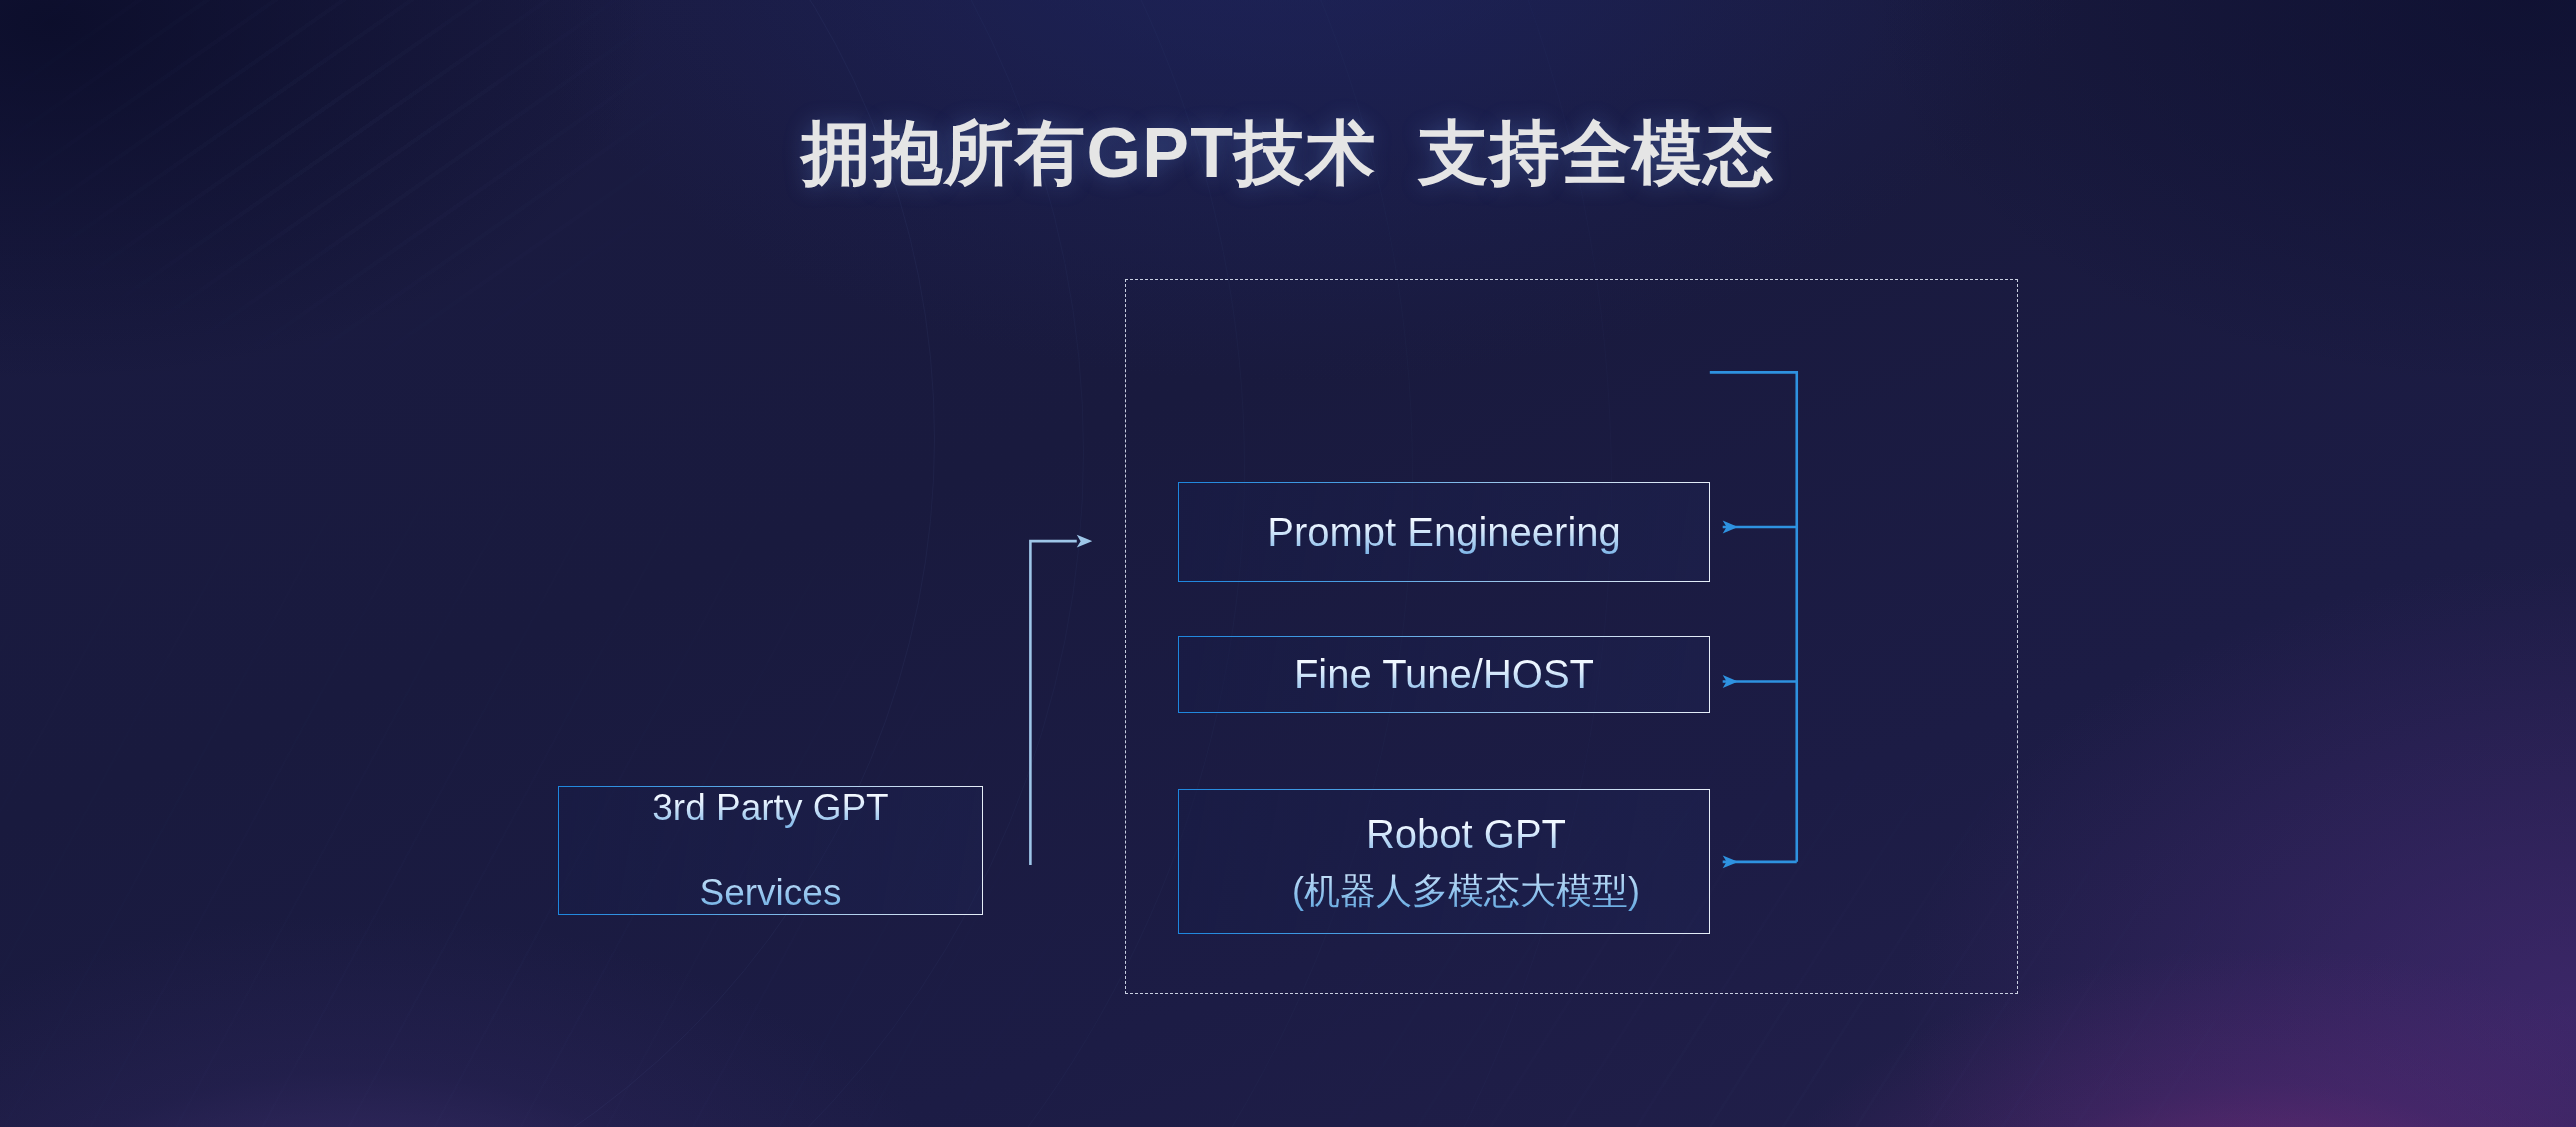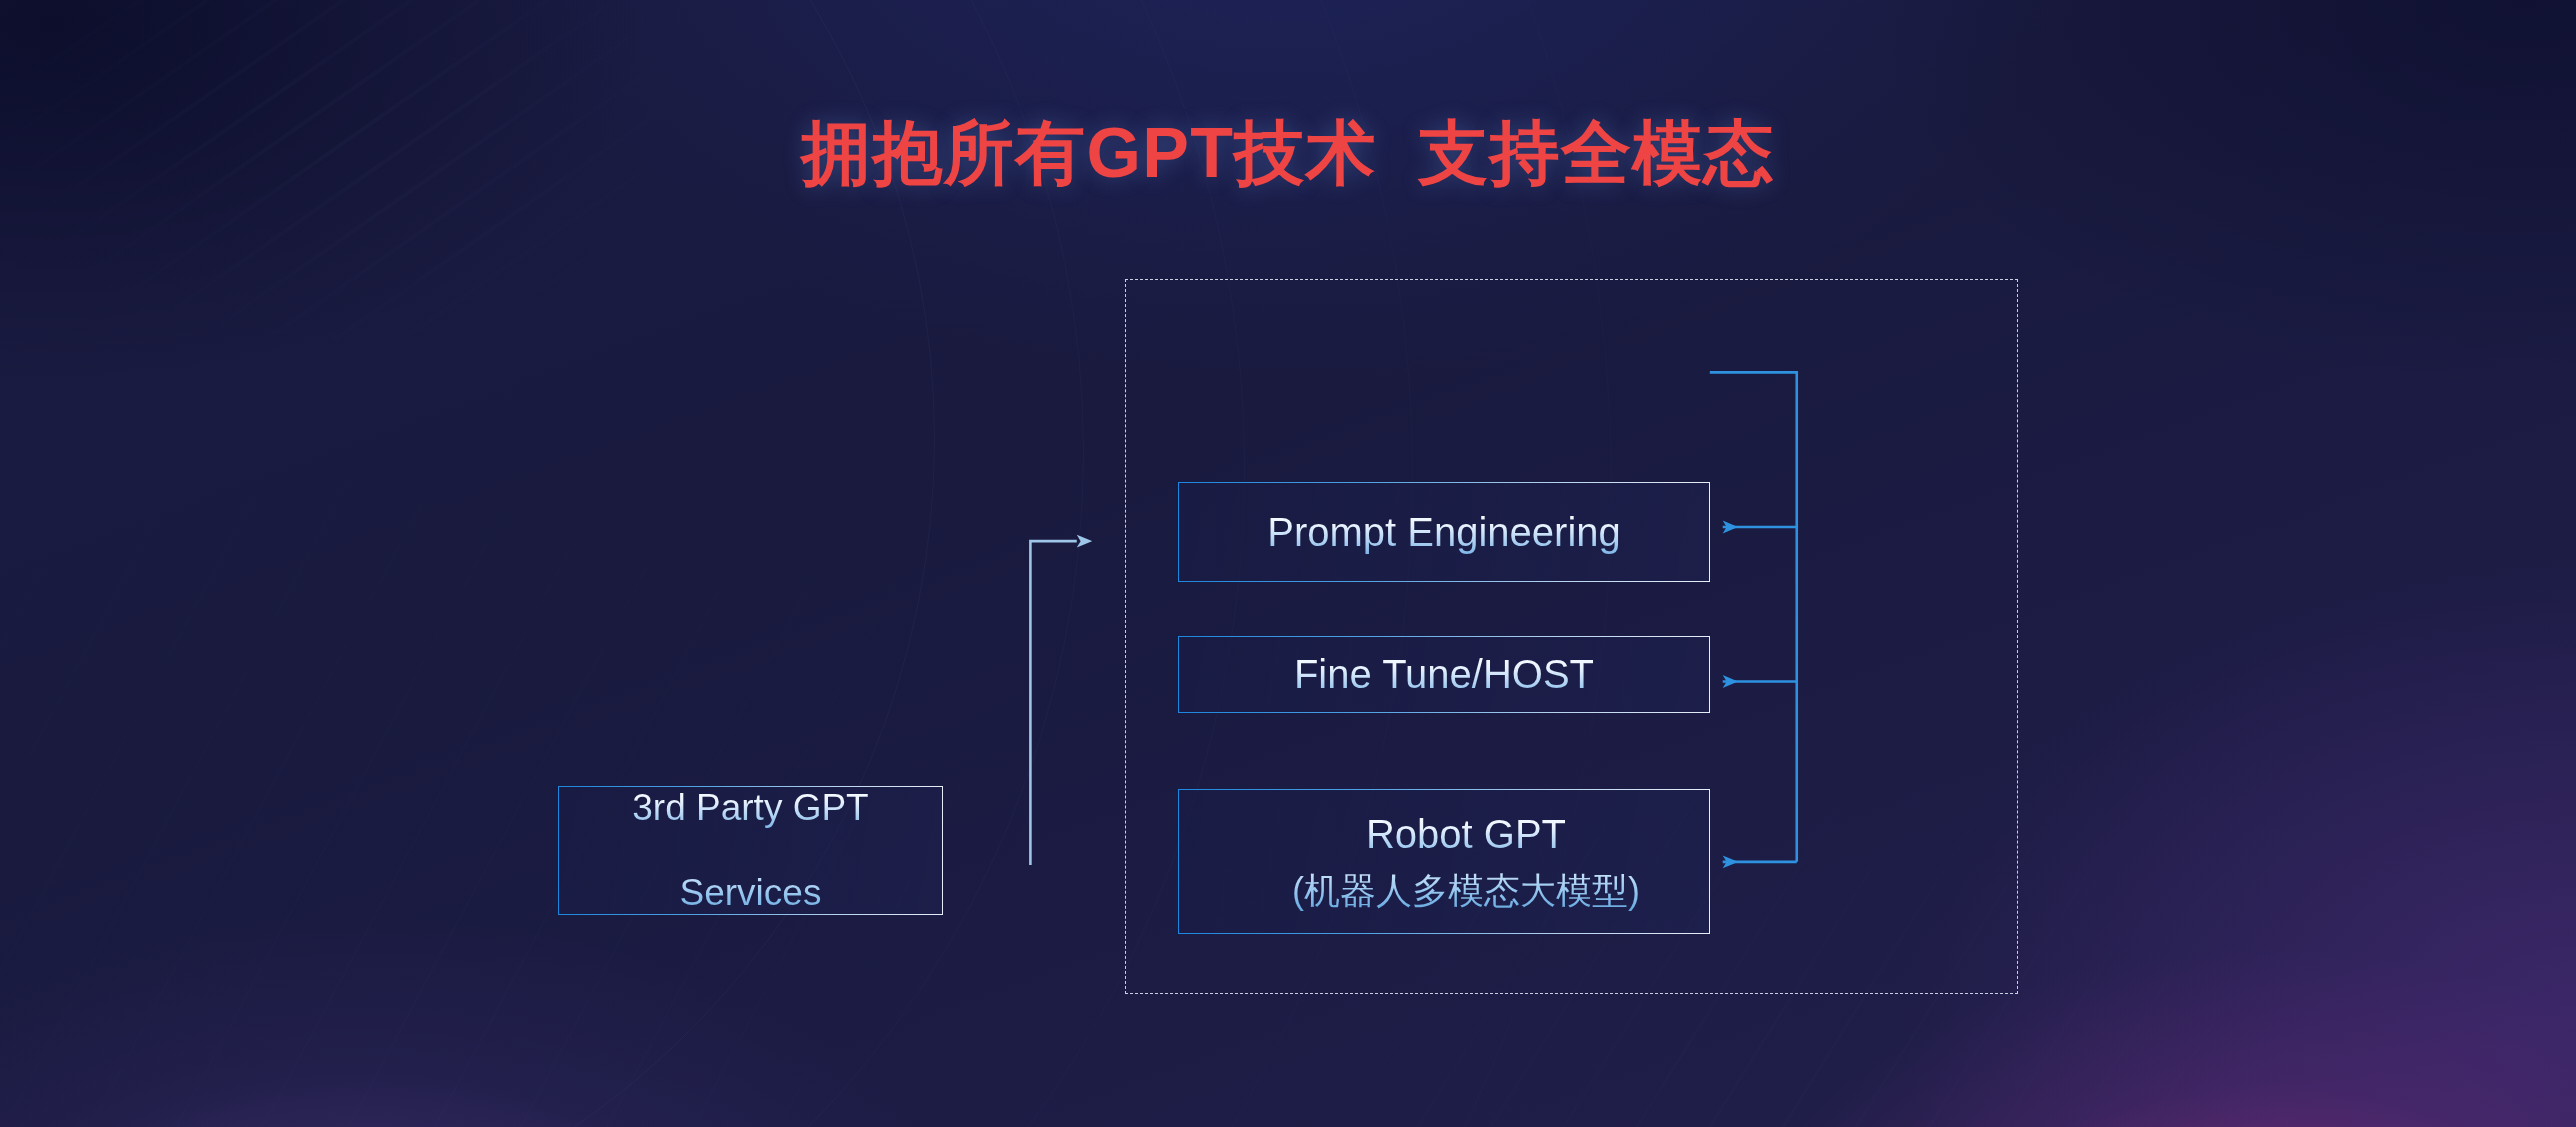--- a/index.html
+++ b/index.html
@@ -104,21 +104,21 @@
             mask-image: radial-gradient(ellipse 580px 399px at 22% 16%, #000 0%, transparent 70%);
   }
 
   
   .title {
     position: absolute;
     left: 0;
     right: 0;
     top: 113px;
     text-align: center;
-    color: #ef4444;
+    color: #e5e5e5;
     font-size: 70px;
     font-weight: bold;
     letter-spacing: 1.3px;
     line-height: 1.15;
     white-space: pre;
     text-shadow: 0 0 22px rgba(120, 170, 255, 0.30);
   }
 
   
   .dashed-frame {
@@ -167,21 +167,21 @@
     -webkit-text-fill-color: transparent;
     white-space: nowrap;
     margin-top: 13px;
   }
 
   
   #node-agi        { left: 1178px; top: 325px;  width: 532px; height: 77px; }
   #node-prompt     { left: 1178px; top: 482px;  width: 532px; height: 100px; }
   #node-finetune   { left: 1178px; top: 636px;  width: 532px; height: 77px; justify-content: center; }
   #node-robot      { left: 1178px; top: 789px; width: 532px; height: 145px; padding-left: 44px; }
-  #node-thirdparty { left: 558px;  top: 786px; width: 385px; height: 129px; gap: 31px; }
+  #node-thirdparty { left: 558px;  top: 786px; width: 425px; height: 129px; gap: 31px; }
 
   #node-thirdparty .line-primary   { font-size: 37px; }
   #node-thirdparty .line-secondary { font-size: 37px; }
 
   
   .wires {
     position: absolute;
     inset: 0;
     pointer-events: none;
   }

